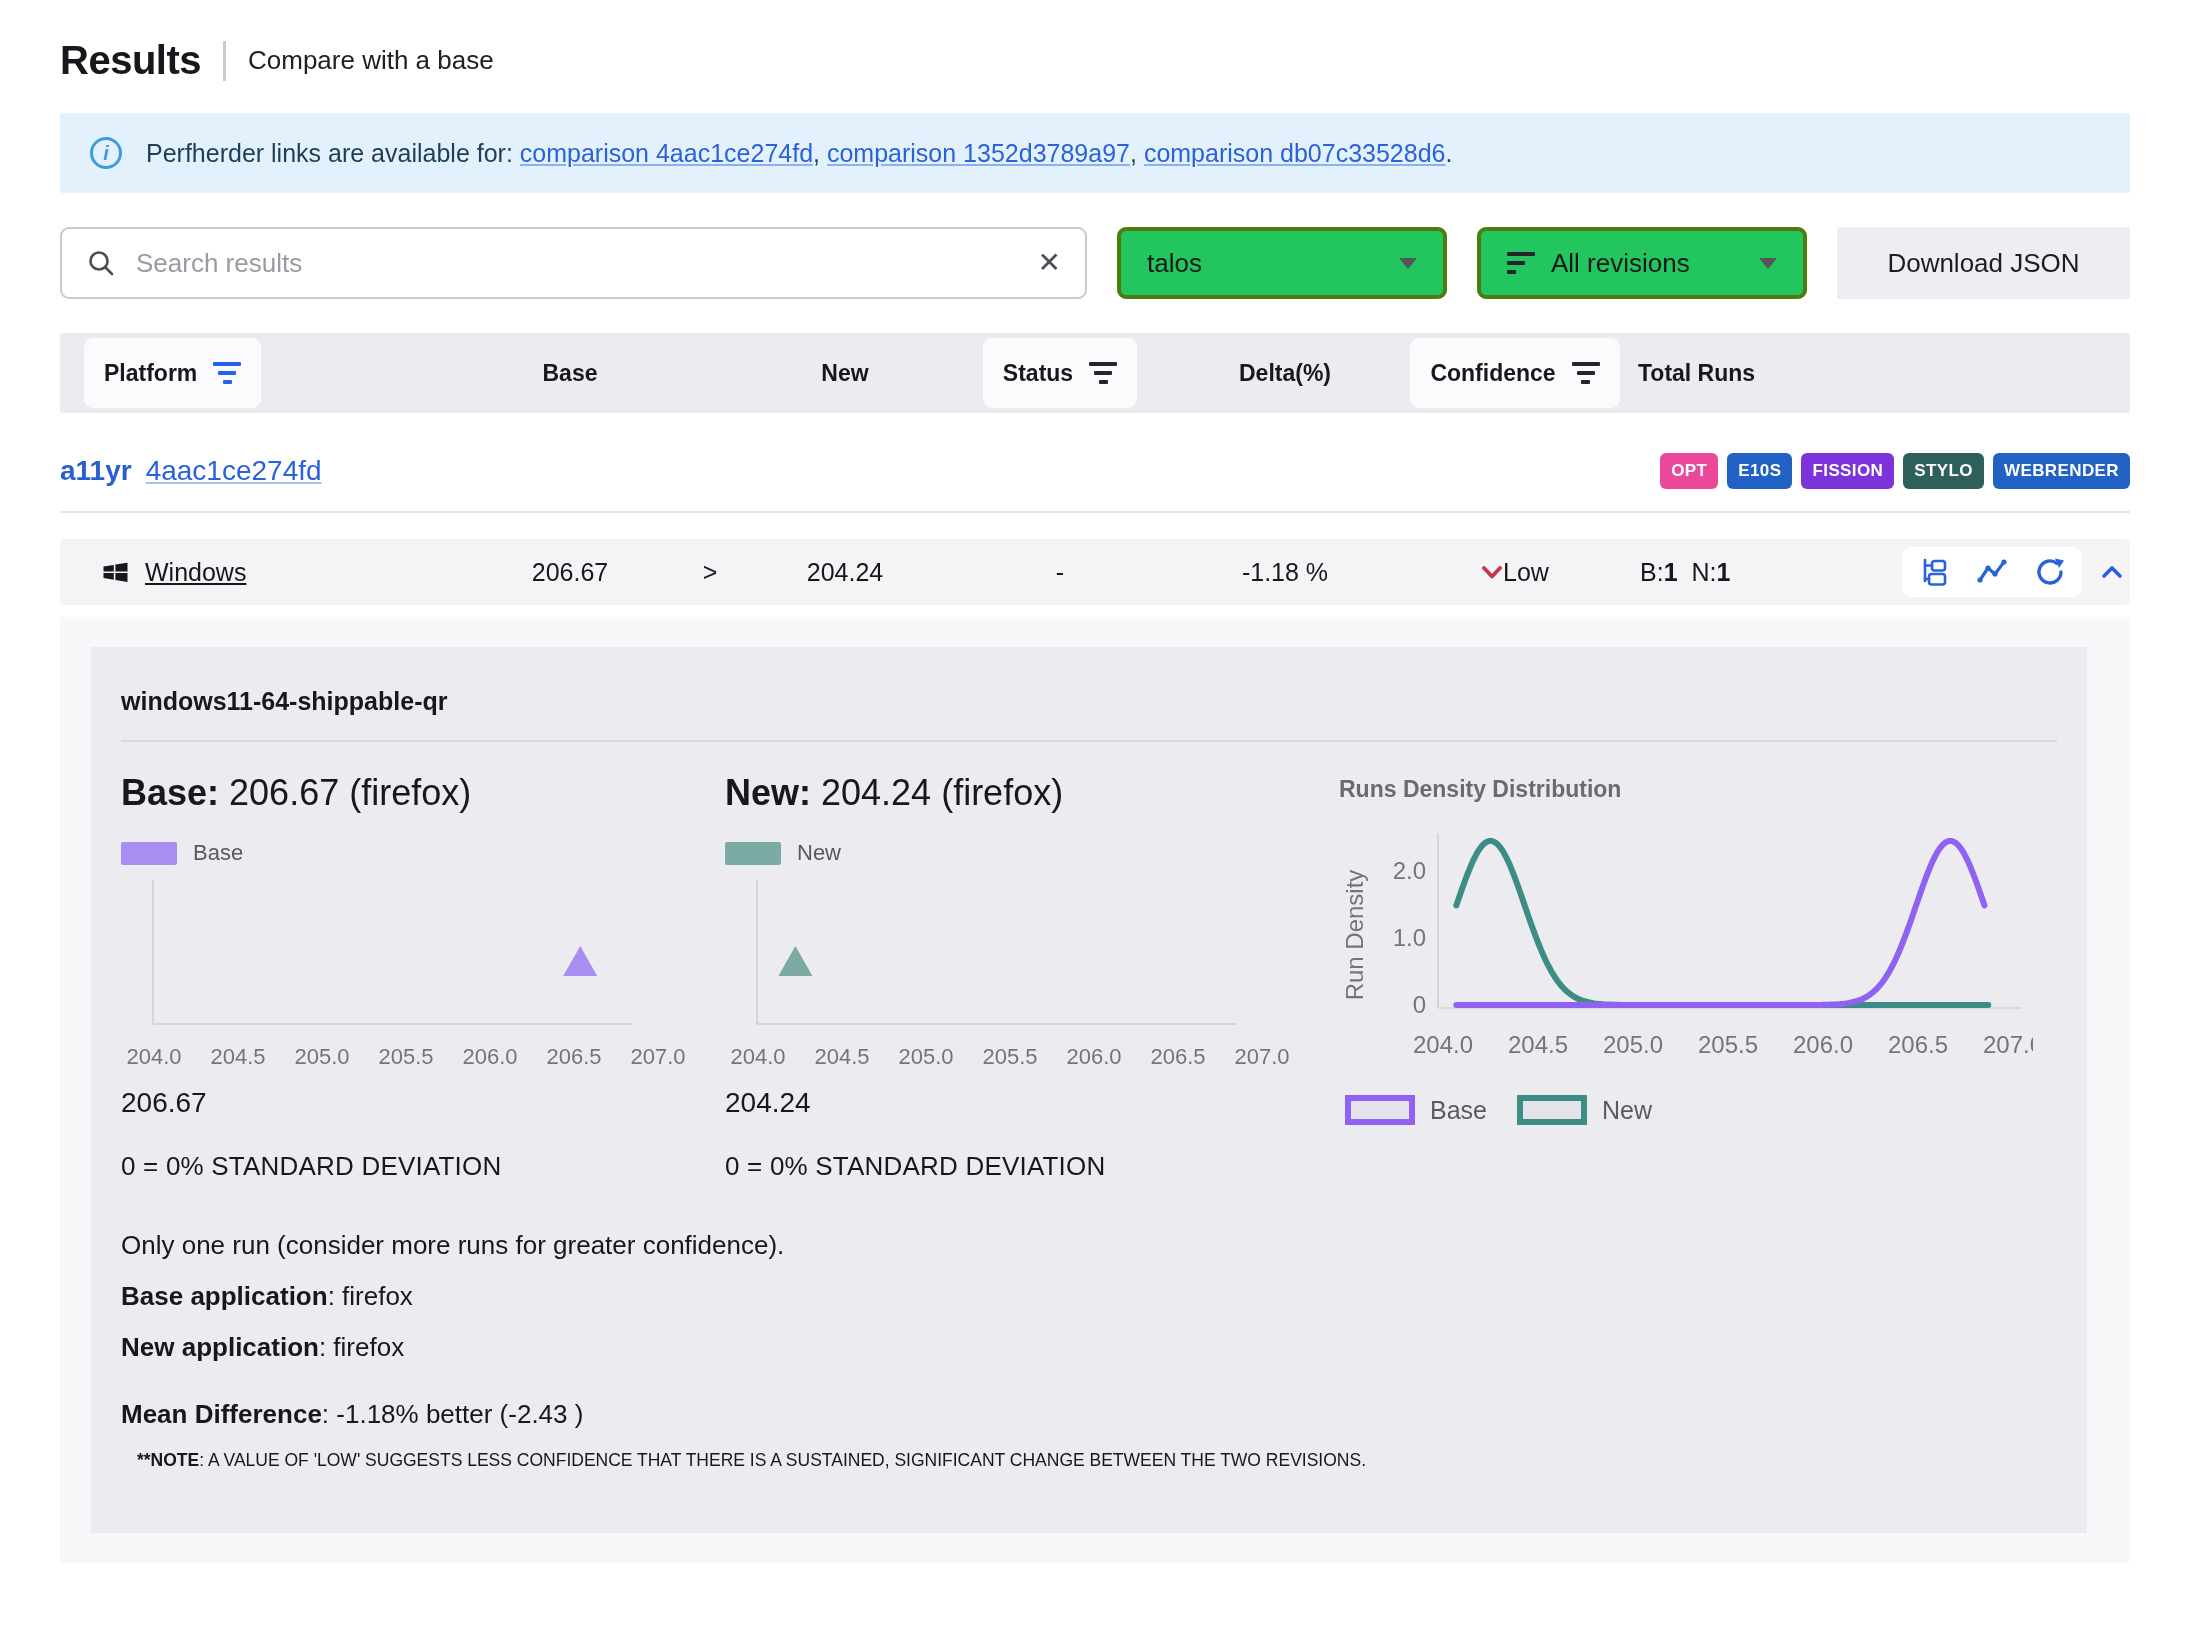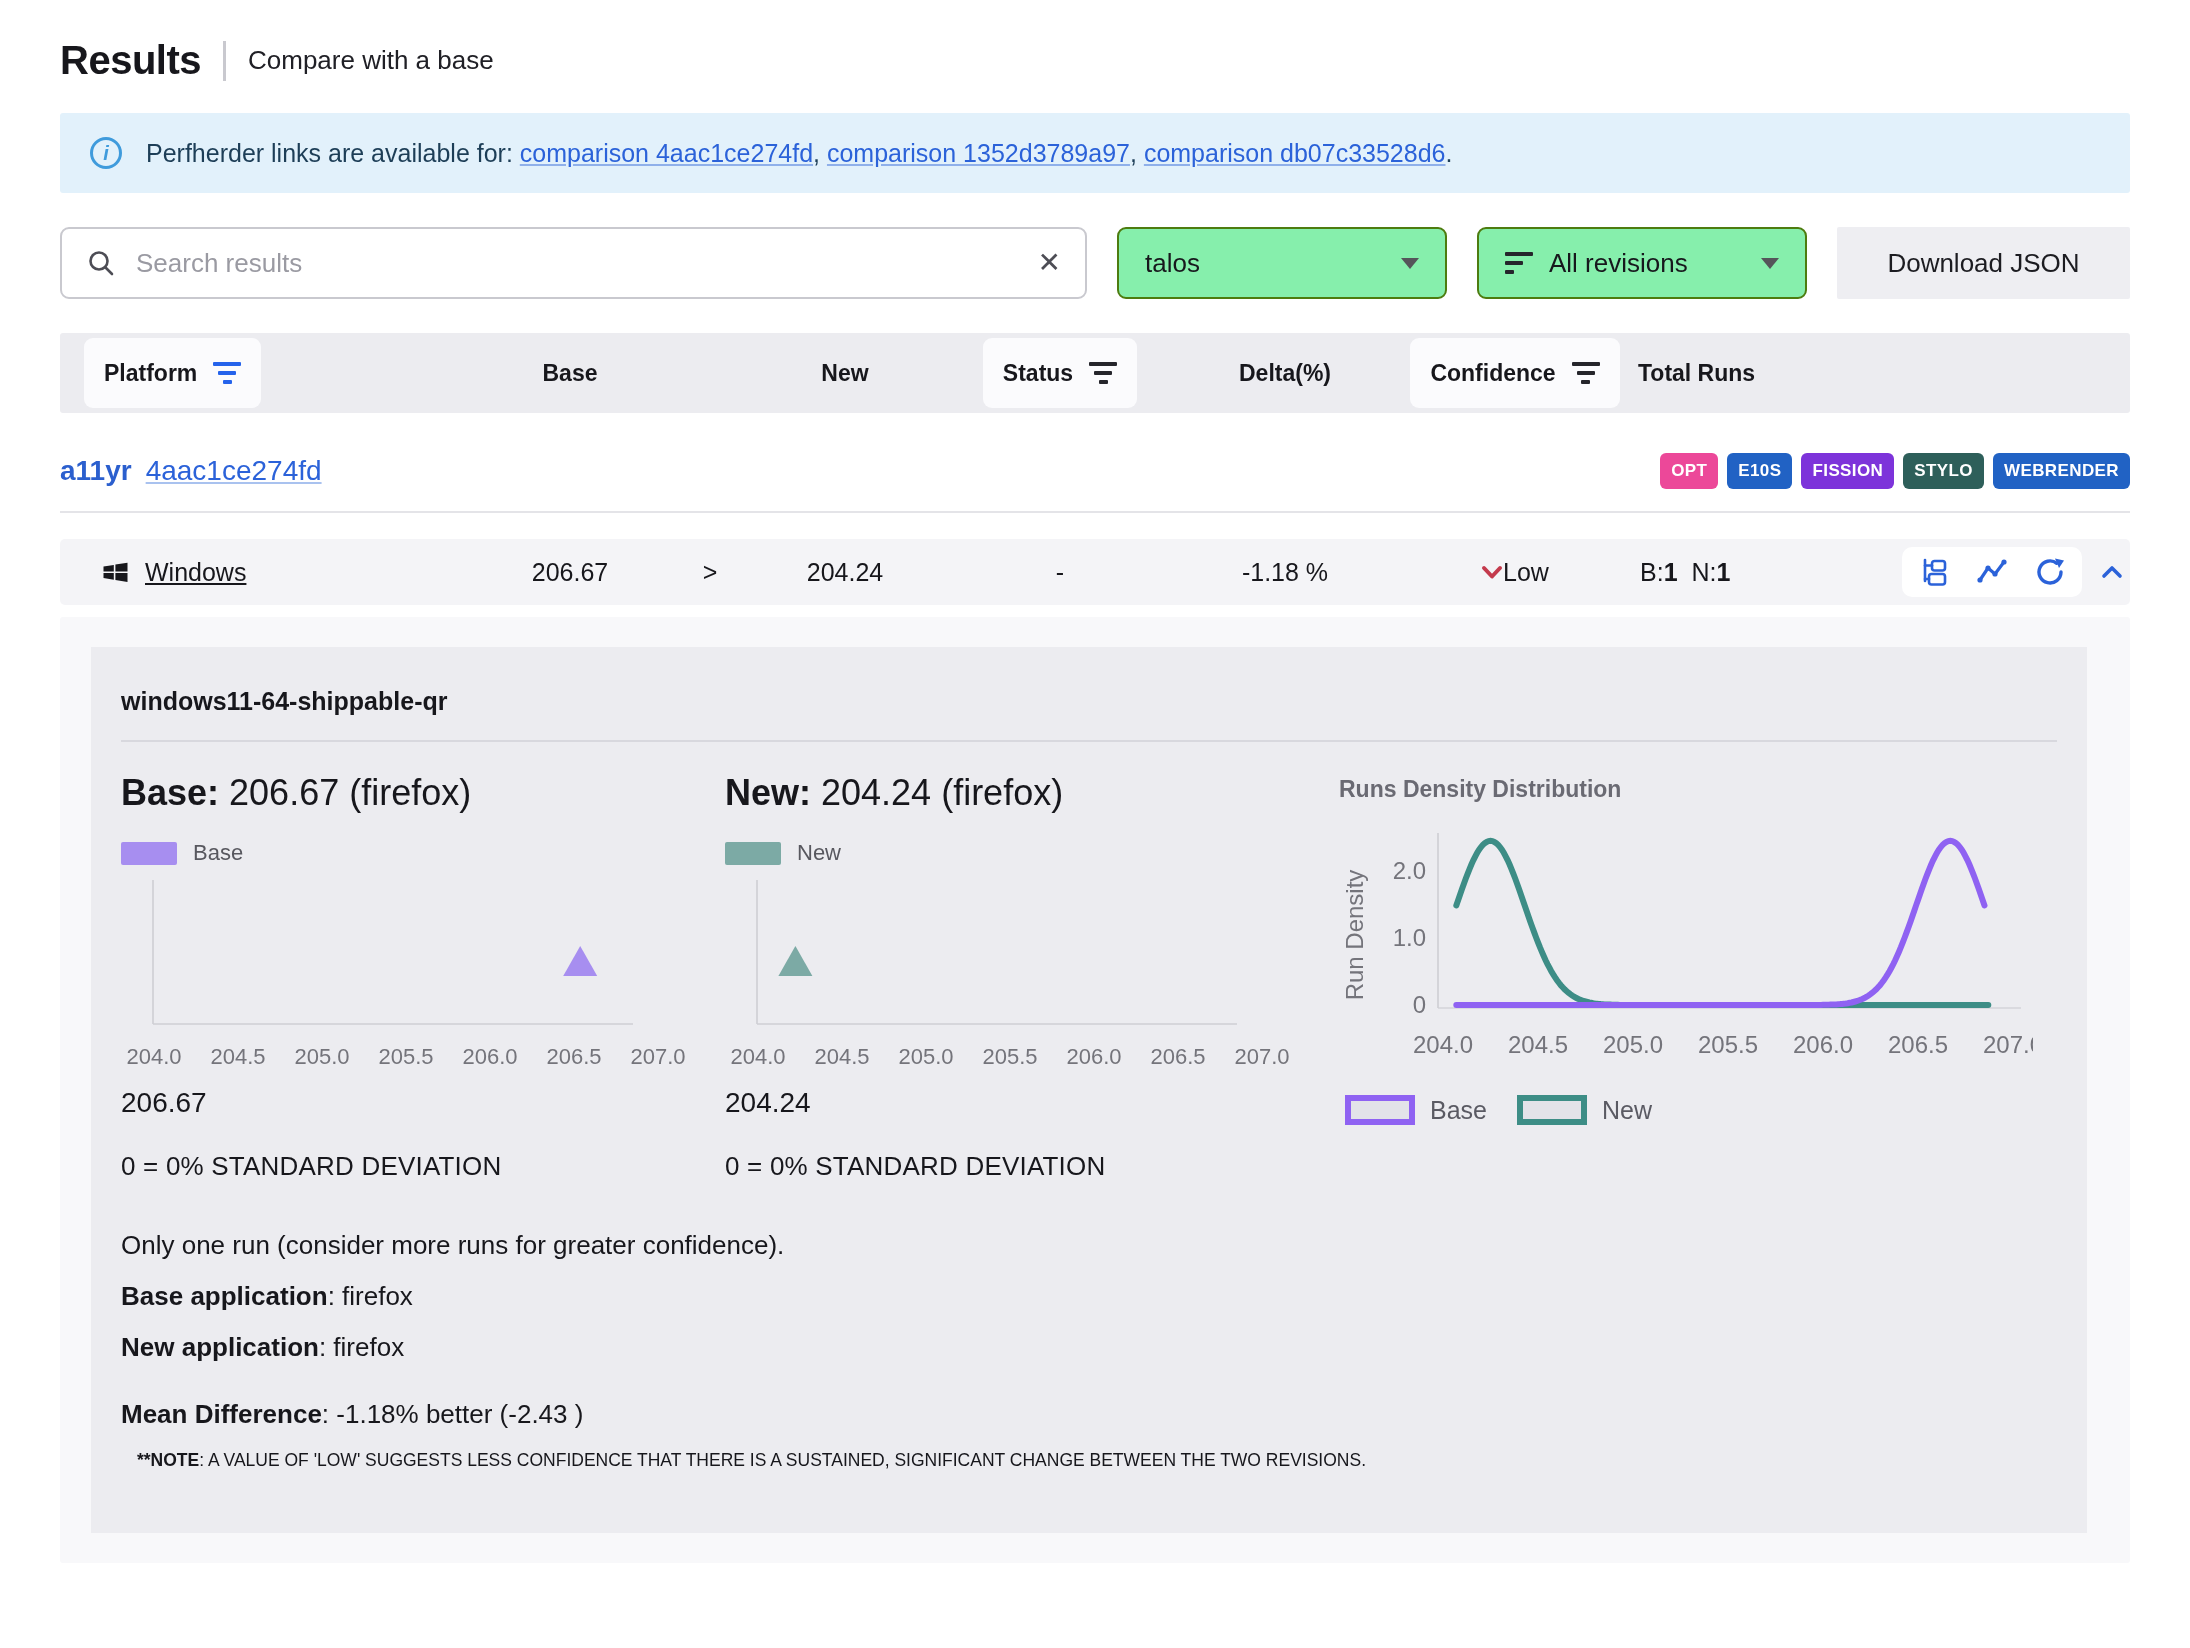--- a/index.html
+++ b/index.html
@@ -36,21 +36,21 @@
     flex:1; height:72px; border:2px solid #c9c9cf; border-radius:9px;
     display:flex; align-items:center; padding:0 24px; gap:18px; background:#fff;
   }
   .search-box input {
     flex:1; border:none; outline:none; font-size:26px;
     font-family:"Liberation Sans", sans-serif; color:#17171c; background:transparent;
   }
   .search-box input::placeholder { color:#9a9aa2; }
   .clear-x { font-size:28px; color:#4d4d55; cursor:pointer; line-height:1; }
   .select-box {
-    height:72px; border:2px solid #4d7c0f; border-radius:9px; background:#86efac;
+    height:72px; border:4px solid #4d7c0f; border-radius:9px; background:#22c55e;
     display:flex; align-items:center; padding:0 26px; gap:16px; font-size:26px;
   }
   .select-box .spacer { flex:1; }
   .sel-framework { width:330px; }
   .sel-revisions { width:330px; }
   .btn-download {
     width:293px; height:72px; background:#eeeef2; border:none; border-radius:2px;
     font-size:26px; color:#1c1c21; font-family:"Liberation Sans", sans-serif; cursor:pointer;
   }
   .caret-down { width:0; height:0; border-left:9px solid transparent; border-right:9px solid transparent; border-top:11px solid #55555a; }

